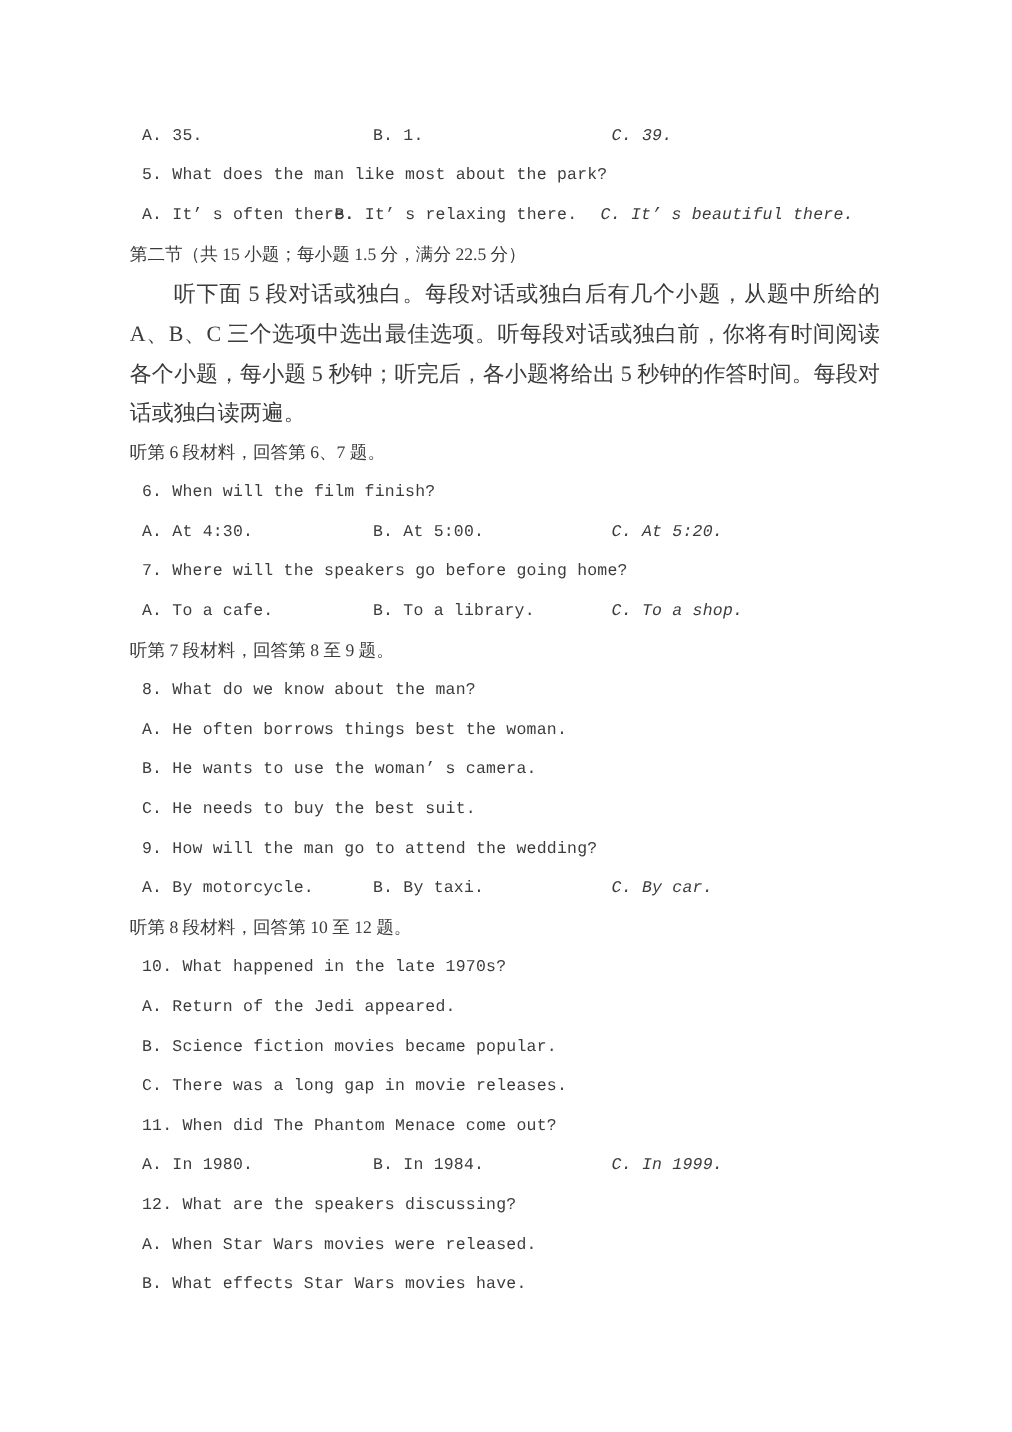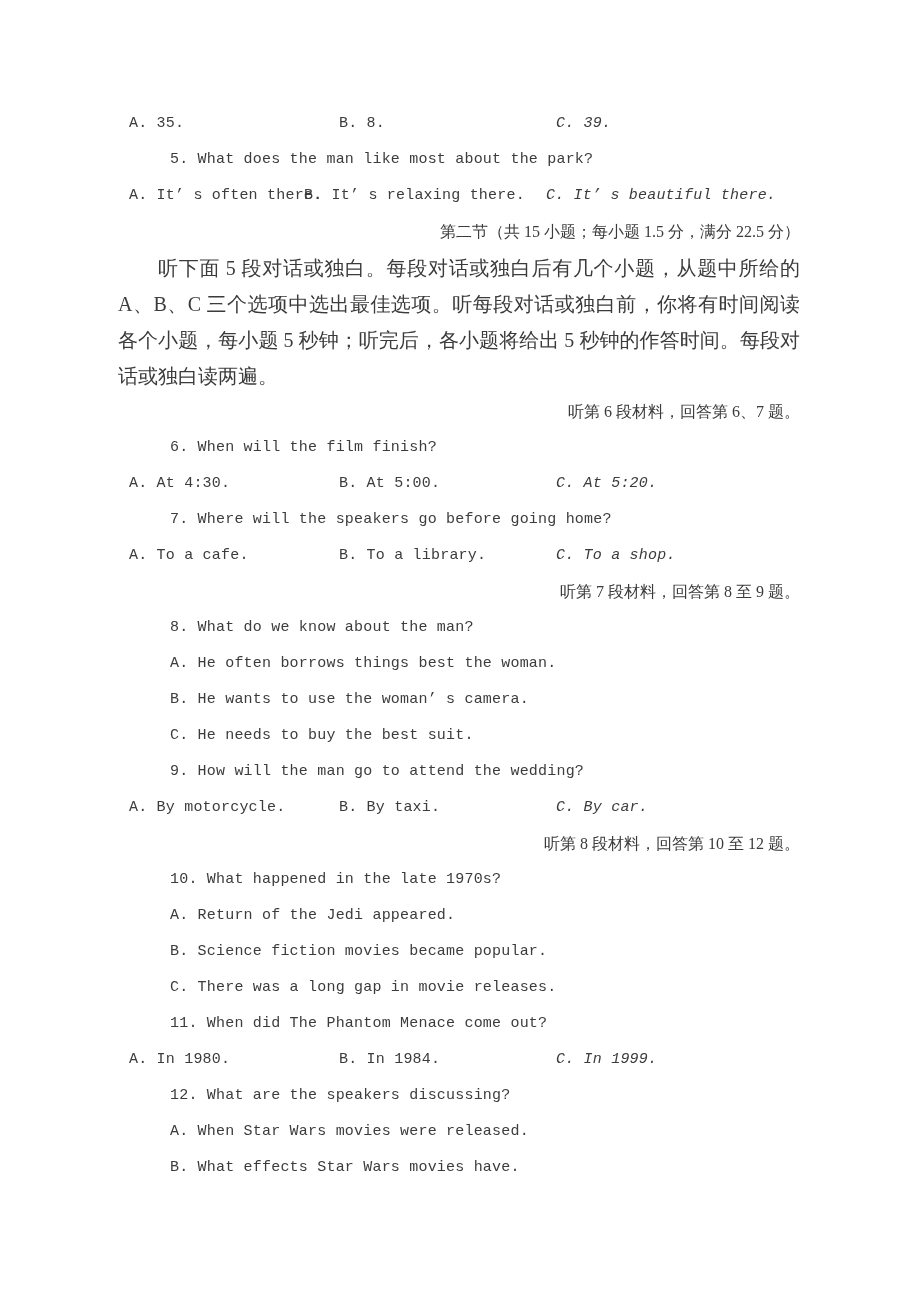--- a/index.html
+++ b/index.html
@@ -34,37 +34,35 @@
     top: 106px;
     width: 682px;
   }
 
   
   .line {
     height: 36px;
     line-height: 36px;
     white-space: nowrap;
     font-size: 15.5px;
-    margin-left: 41px;
   }
 
   
   .en {
     font-family: "Liberation Mono", "DejaVu Sans Mono", monospace;
     font-size: 15px;
     letter-spacing: 0.2px;
     color: #3c3c3c;
   }
 
   
   .zh {
     font-family: "Liberation Serif", "DejaVu Serif", serif;
     font-size: 16px;
     color: #3b3b3b;
-    text-align: right;
   }
 
   
   .stem { padding-left: 11px; }
 
   
   .opts {
     position: relative;
     height: 36px;
     line-height: 36px;
@@ -105,21 +103,21 @@
   .zh-cue { padding-left: 0; }
 </style>
 </head>
 <body>
 
 <div class="page">
   <div class="content">
 
     <div class="opts">
       <span class="col a en">A. 35.</span>
-      <span class="col b en">B. 8.</span>
+      <span class="col b en">B. 1.</span>
       <span class="col c en">C. 39.</span>
     </div>
 
     <div class="line en stem">5. What does the man like most about the park?</div>
     <div class="opts tight">
       <span class="col a en">A. It’ s often there.</span>
       <span class="col c en">C. It’ s beautiful there.</span>
       <span class="col b en">B. It’ s relaxing there.</span>
     </div>
 

